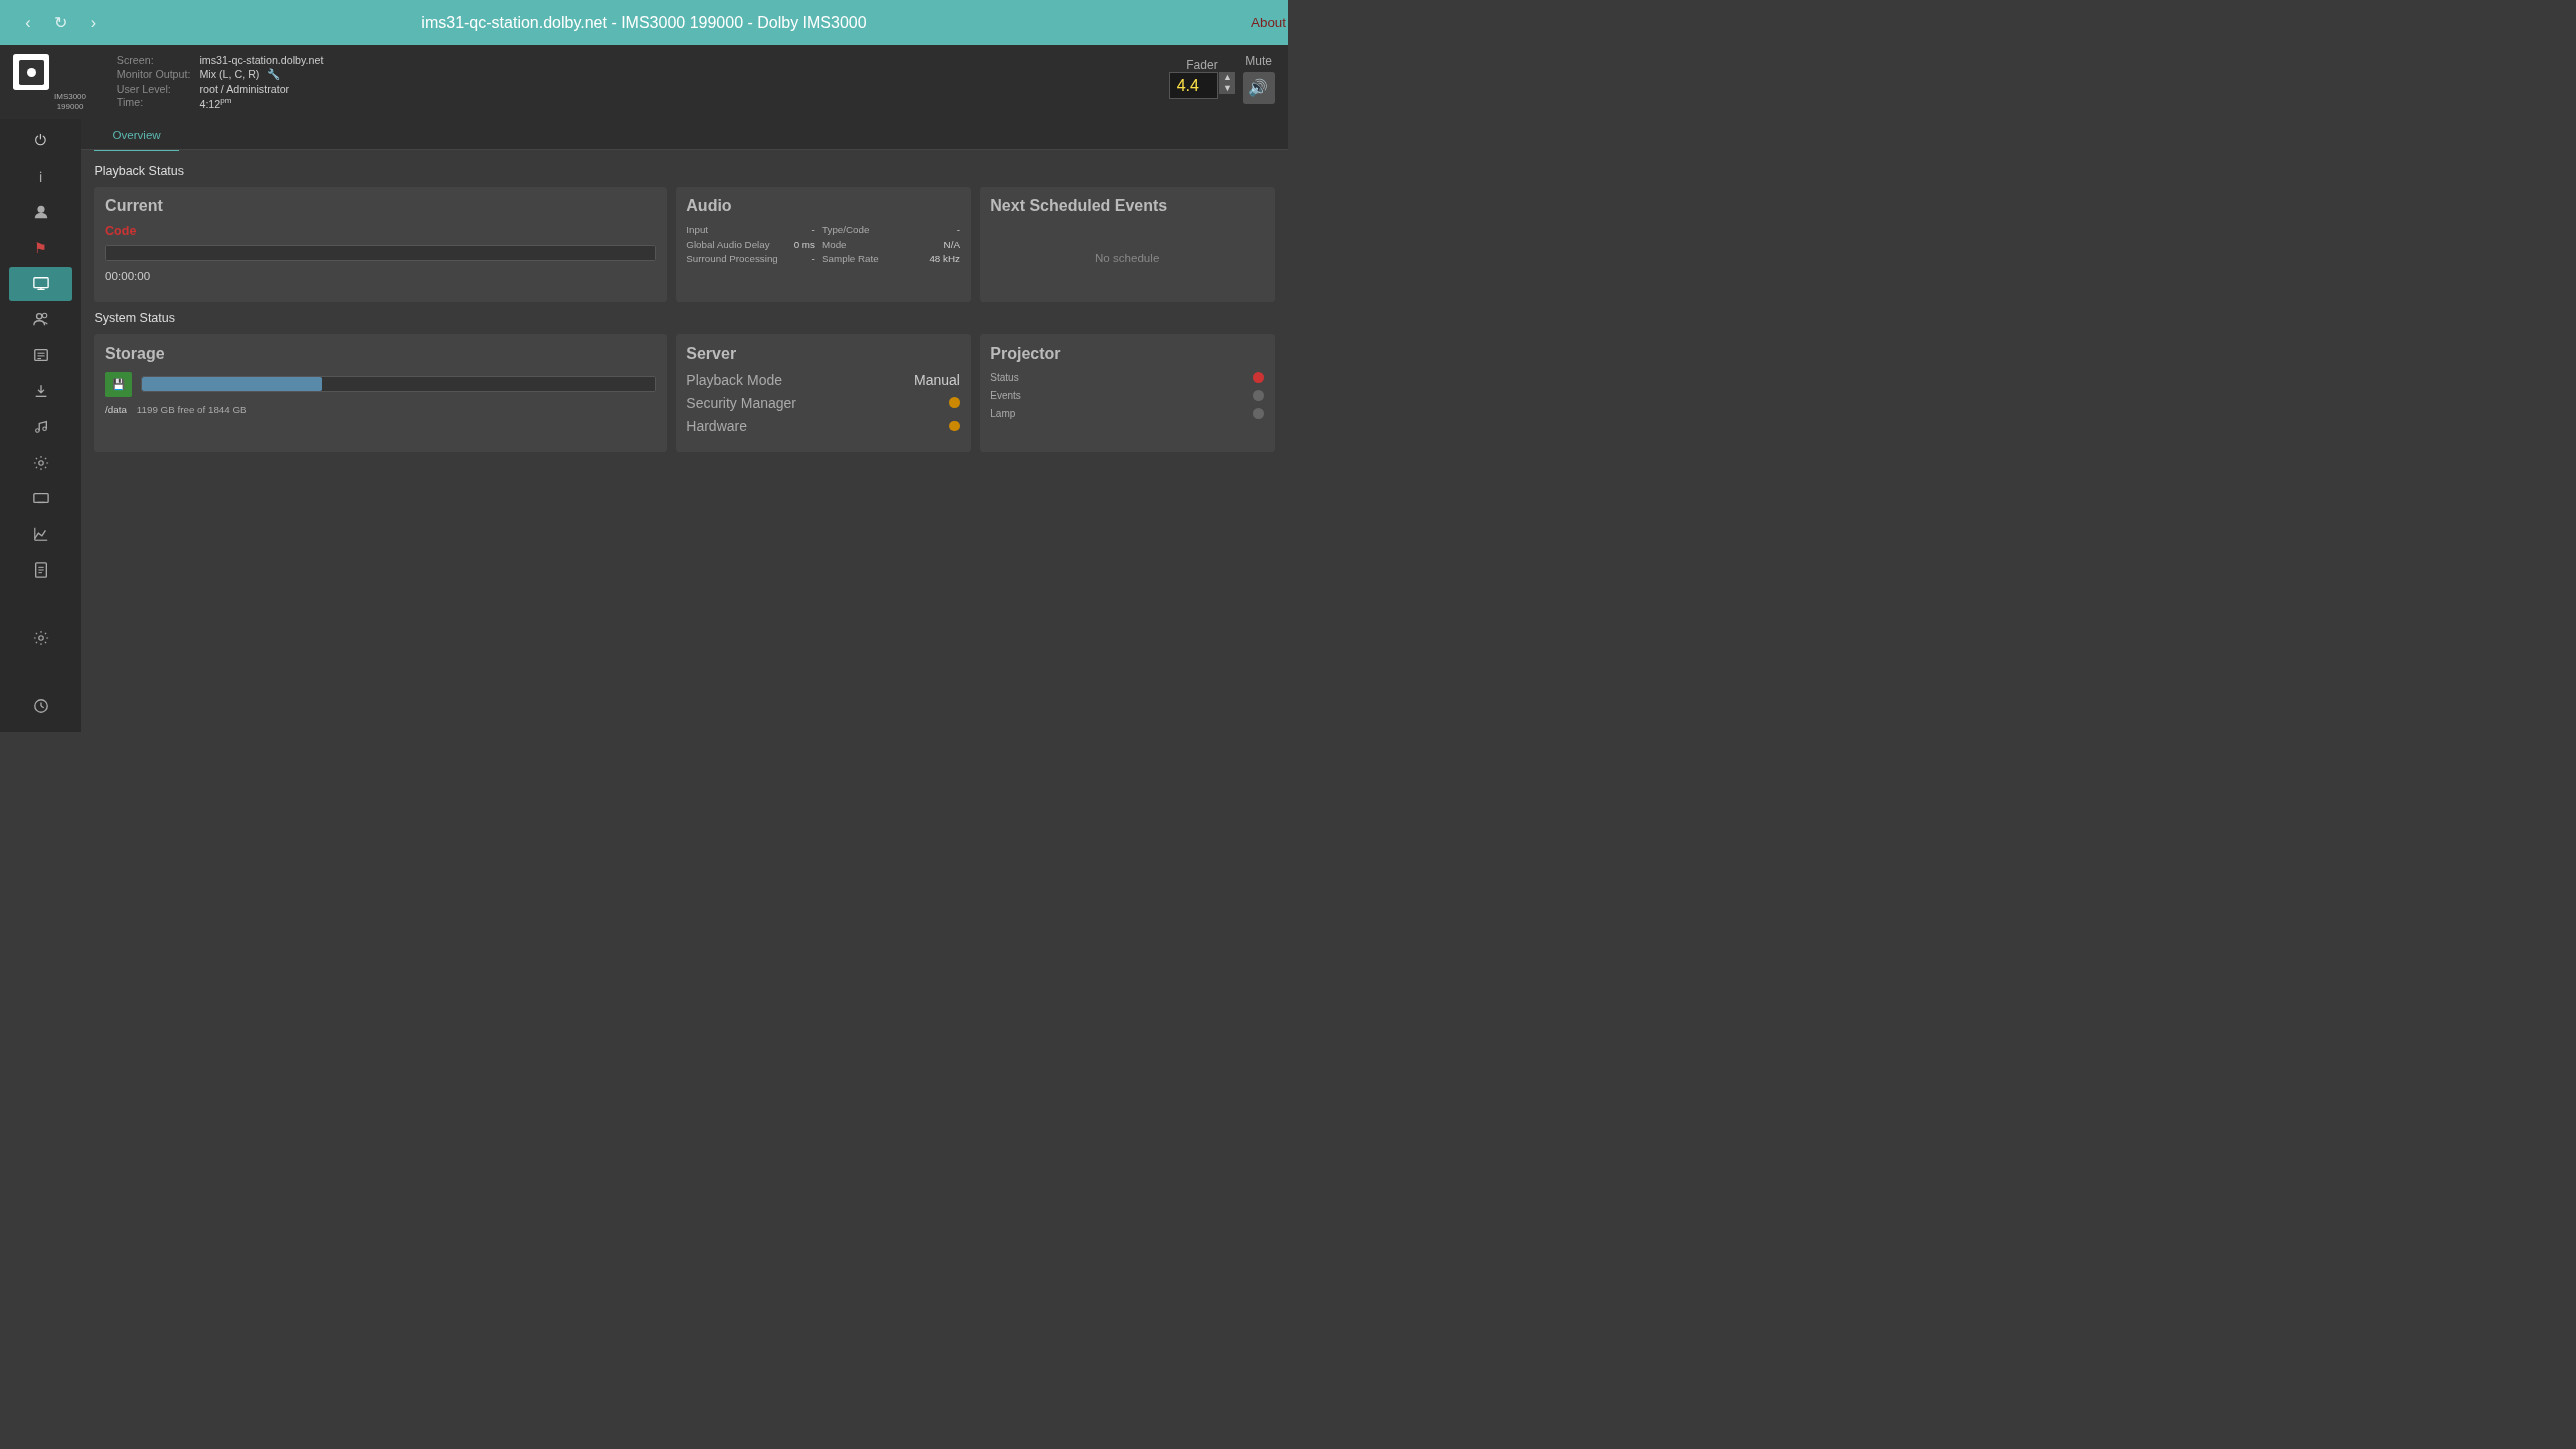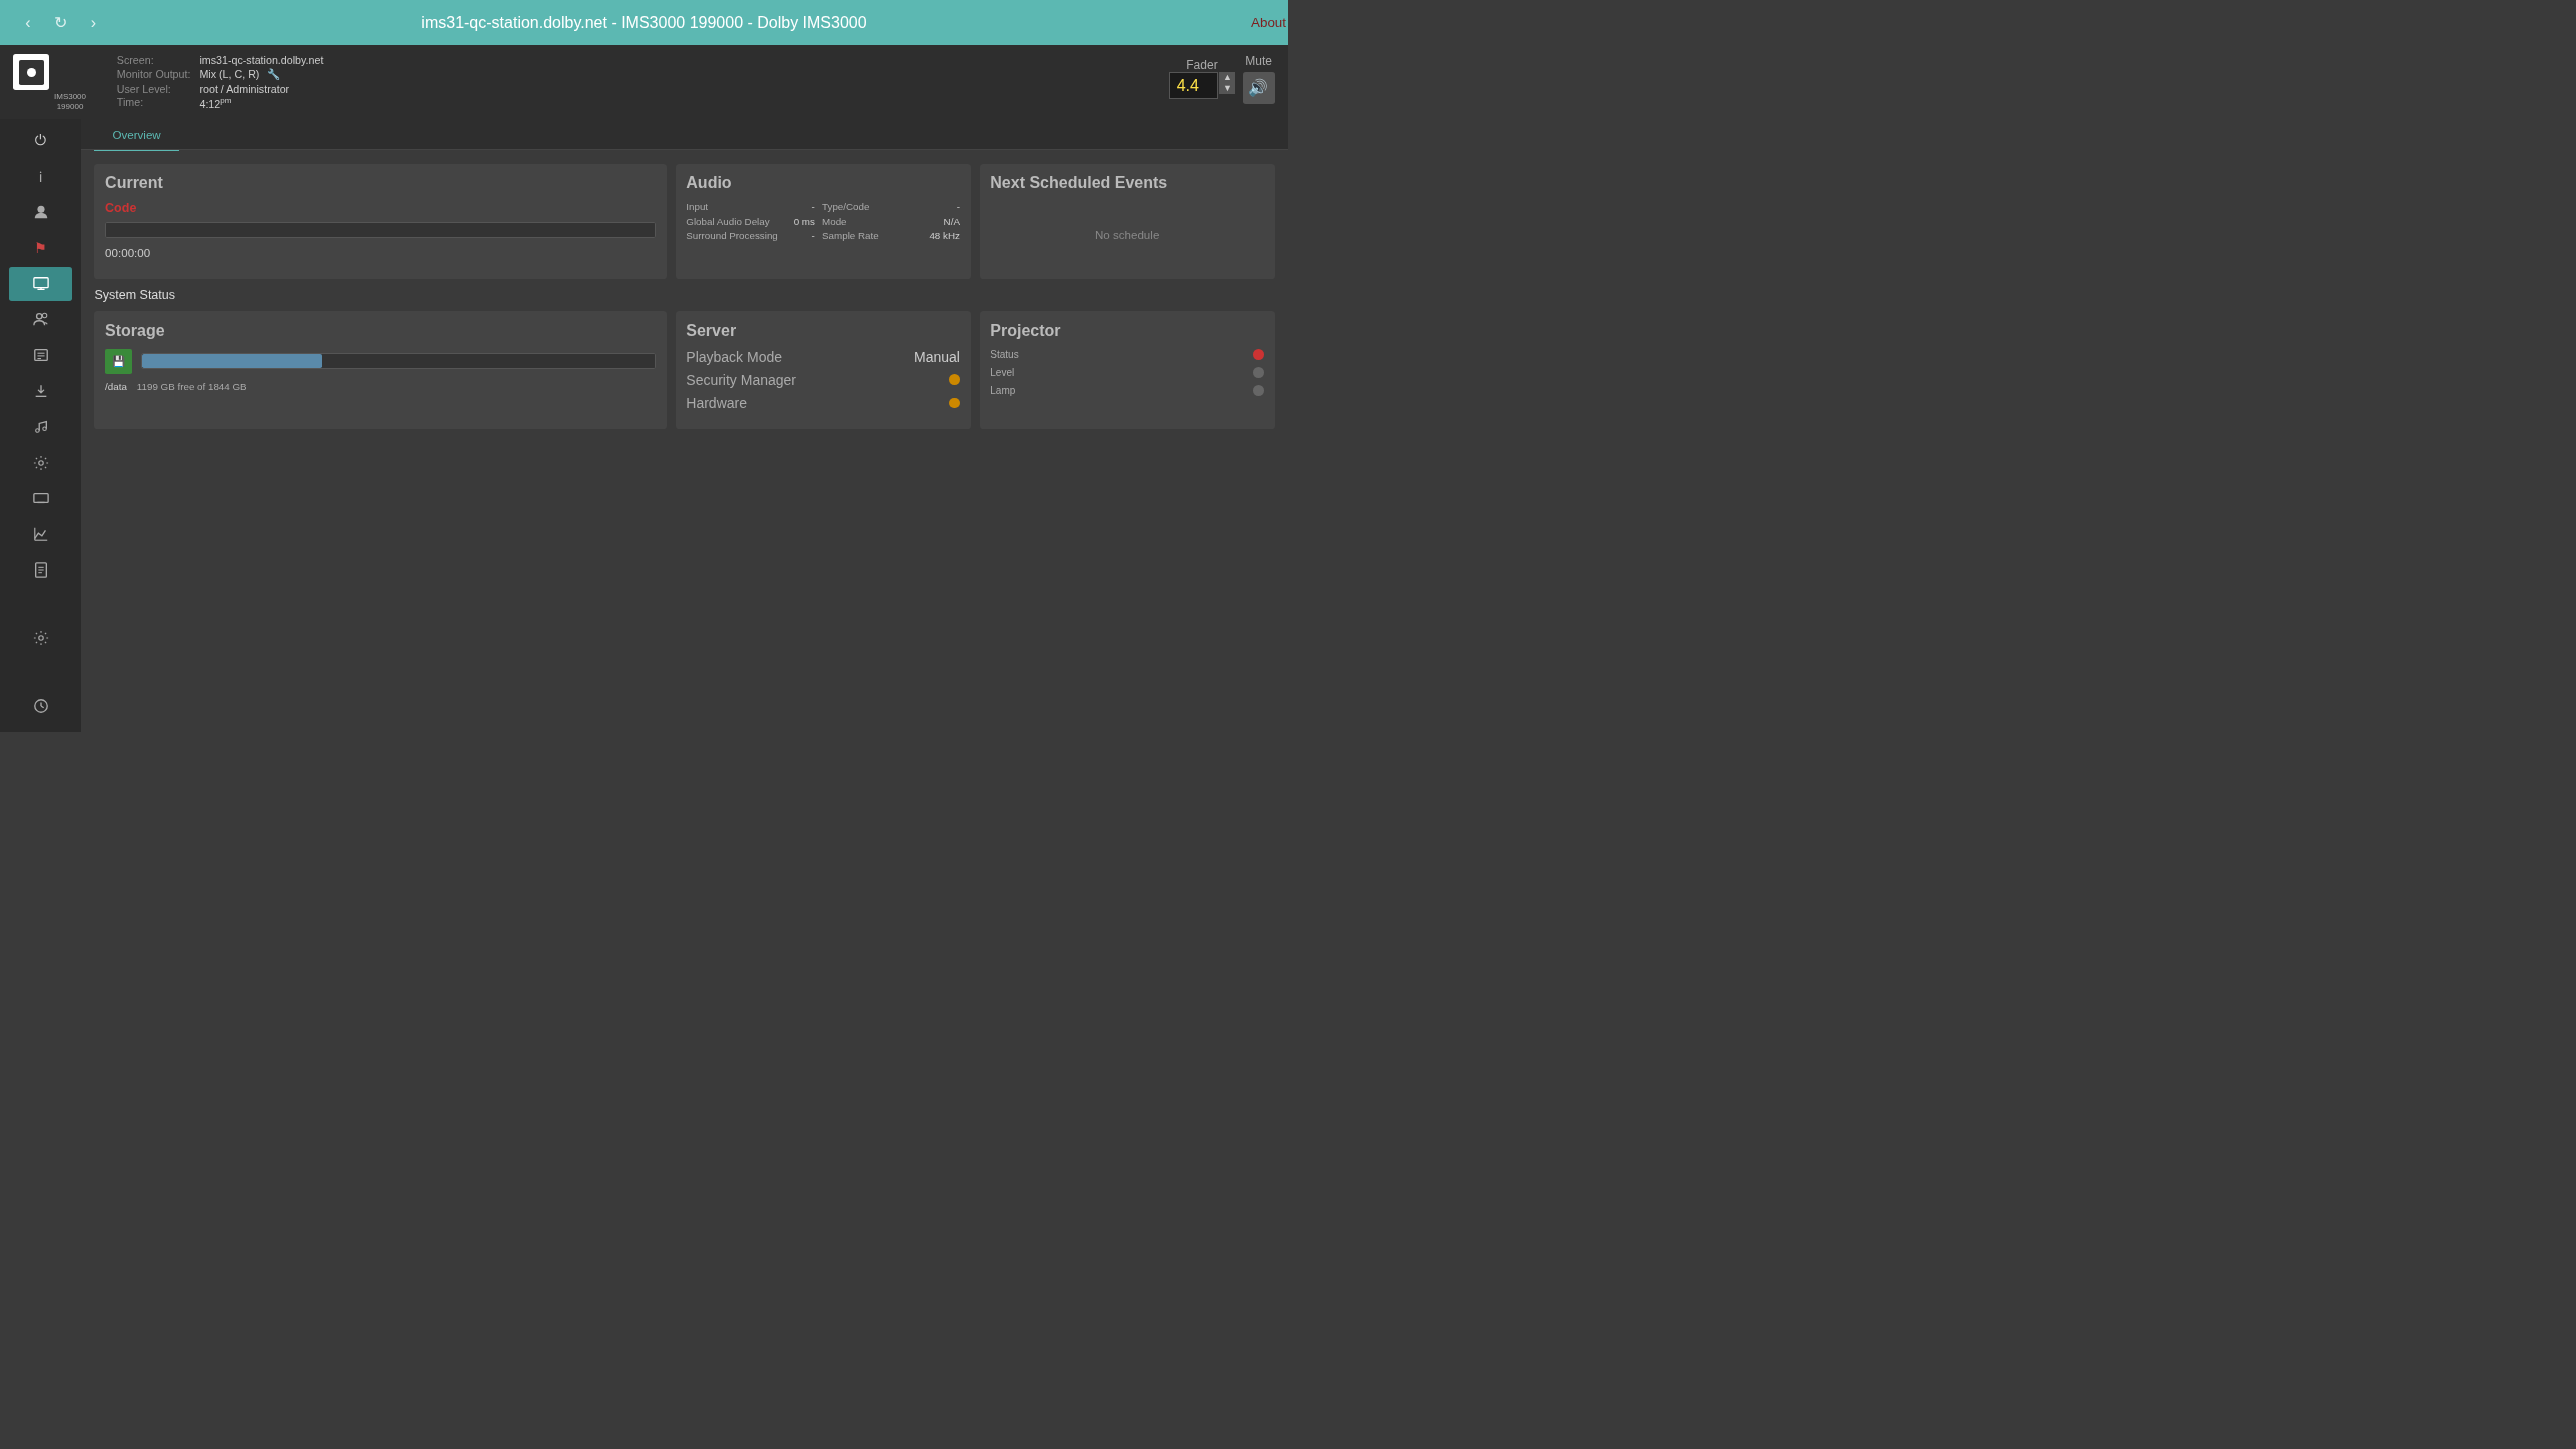--- a/index.html
+++ b/index.html
@@ -491,20 +491,21 @@
   </div>
 
   <div class="content">
 
     <div class="tab-bar">
       <span class="tab active">Overview</span>
     </div>
 
     <div class="content-body">
 
+      <div class="section-title">Playback Status</div>
 
       <div class="panels-row">
 
         <div class="panel current-panel">
           <div class="panel-title">Current</div>
           <div class="status-stop">Code</div>
           <div class="progress-bar-container">
             <div class="progress-bar-fill" style="width:0%"></div>
           </div>
           <div class="timecode">00:00:00</div>
@@ -571,21 +572,21 @@
           </div>
         </div>
 
         <div class="panel projector-panel">
           <div class="panel-title">Projector</div>
           <div class="projector-row">
             <span class="projector-key">Status</span>
             <span class="dot dot-red"></span>
           </div>
           <div class="projector-row">
-            <span class="projector-key">Level</span>
+            <span class="projector-key">Events</span>
             <span class="dot dot-gray"></span>
           </div>
           <div class="projector-row">
             <span class="projector-key">Lamp</span>
             <span class="dot dot-gray"></span>
           </div>
         </div>
 
       </div>
 

